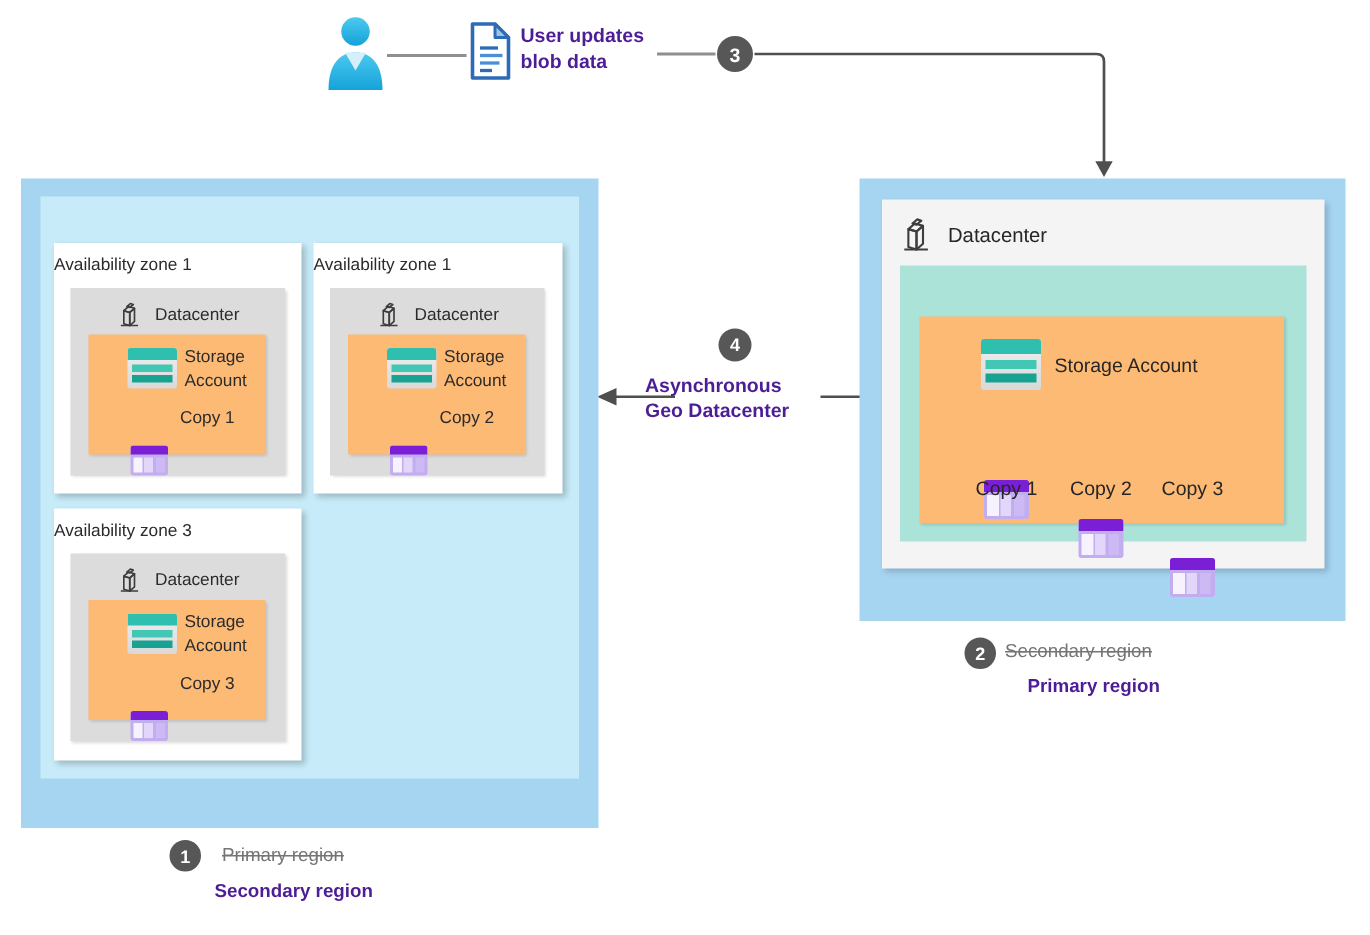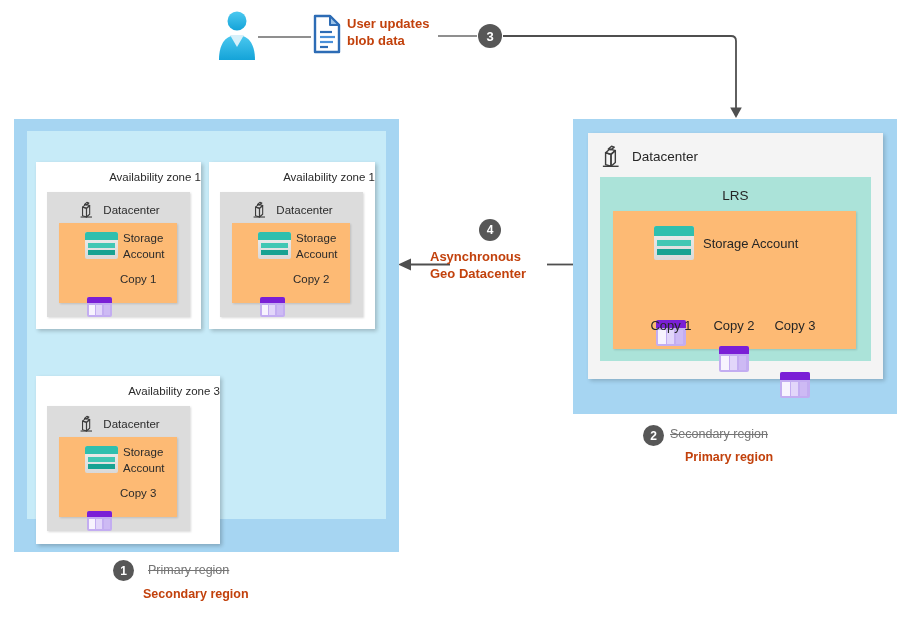--- a/index.html
+++ b/index.html
@@ -8,25 +8,25 @@
   .abs{position:absolute;}
   .region{background:var(--region-fill,#a6d5f2);}
   .zrs-inner{background:var(--zrs-inner-fill,#c7ebf8);}
   .lrs-box{background:var(--lrs-fill,#abe3d9);}
   .dc-box{background:var(--datacenter-box-fill,#f4f4f4);box-shadow:2px 2px 4px rgba(0,0,0,.18);}
   .card{background:#fff;box-shadow:2px 2px 4px rgba(0,0,0,.22);}
   .graybox{background:var(--zone-datacenter-fill,#dcdcdc);box-shadow:1px 1px 2px rgba(0,0,0,.15);}
   .whitebox{background:#fdba74;box-shadow:1px 1px 2px rgba(0,0,0,.14);}
   .badge{border-radius:50%;background:var(--badge-gray,#575757);color:#fff;font-weight:bold;
          display:flex;align-items:center;justify-content:center;}
-  .title-sm{font-size:11.5px;color:#2b2b2b;text-align:right;}
+  .title-sm{font-size:11.5px;color:#2b2b2b;text-align:left;}
   .title-md{font-size:13.5px;color:#262626;text-align:center;}
   .lbl{font-size:11.5px;color:#2b2b2b;}
   .lbl-md{font-size:13px;color:#262626;}
-  .bold-lbl{font-weight:bold;color:#c2410c;}
+  .bold-lbl{font-weight:bold;color:#4c1d95;}
   .strike{text-decoration:line-through;color:#757575;}
   .dc-row{display:flex;align-items:center;justify-content:center;gap:7px;}
   
   .sa-icon{position:relative;background:linear-gradient(#efefef,#d9d9d9);border-radius:2px;overflow:hidden;}
   .sa-top{position:absolute;top:0;left:0;right:0;height:29%;background:var(--storage-teal,#2fbfae);}
   .sa-b1{position:absolute;left:8%;right:8%;top:41%;height:17%;background:#41c7b4;}
   .sa-b2{position:absolute;left:8%;right:8%;top:67%;height:17%;background:#17a292;}
   
   .cp-icon{position:relative;background:#c3adf1;border-radius:2px;overflow:hidden;}
   .cp-top{position:absolute;top:0;left:0;right:0;height:30%;background:var(--copy-purple,#7a1fd6);}
@@ -137,21 +137,21 @@
               <div class="cp-top"></div>
                 <div class="cp-c1"></div>
                 <div class="cp-c2"></div>
                 <div class="cp-c3"></div>
             </div>
             <div class="abs lbl" style="left:61px;top:50px;">Copy 2</div>
           </div>
         </div>
       </div>
 
-      <div class="abs card" style="left:9px;top:208px;width:184px;height:168px;margin-top:37px;">
+      <div class="abs card" style="left:9px;top:208px;width:165px;height:168px;">
         <div class="abs title-sm" style="left:0;top:9px;width:100%;">Availability zone 3</div>
         <div class="abs graybox" style="left:11px;top:30px;width:143px;height:125px;">
           <div class="dc-row" style="margin-top:8px;">
             <svg width="19" height="19" viewBox="0 0 24 24">
               <g fill="none" stroke="#3d3d3d" stroke-width="1.4" stroke-linejoin="round">
                 <path d="M7 9 L7 20 L12 21.5 L12 10.5 Z"></path>
                 <path d="M7 9 L11 5.5 L16 7 L12 10.5 Z"></path>
                 <path d="M12 10.5 L16 7 L16 18 L12 21.5 Z"></path>
                 <path d="M9.5 5.5 L12.5 3 L15 3.8 L12 6.3 Z"></path>
                 <path d="M4.5 21.5 L19 21.5"></path>
@@ -196,21 +196,20 @@
           <path d="M7 9 L7 20 L12 21.5 L12 10.5 Z"></path>
           <path d="M7 9 L11 5.5 L16 7 L12 10.5 Z"></path>
           <path d="M12 10.5 L16 7 L16 18 L12 21.5 Z"></path>
           <path d="M9.5 5.5 L12.5 3 L15 3.8 L12 6.3 Z"></path>
           <path d="M4.5 21.5 L19 21.5"></path>
         </g>
       </svg>
       <div class="abs lbl-md" style="left:44px;top:16px;font-size:13.5px;">Datacenter</div>
 
       <div class="abs lrs-box" style="left:12px;top:44px;width:271px;height:184px;">
-        <div class="abs title-md" style="left:0;top:11px;width:100%;">LRS</div>
         <div class="abs whitebox" style="left:13px;top:34px;width:243px;height:138px;">
           <div class="abs sa-icon" style="left:41px;top:15px;width:40px;height:34px;">
             <div class="sa-top"></div>
               <div class="sa-b1"></div>
               <div class="sa-b2"></div>
           </div>
           <div class="abs lbl-md" style="left:90px;top:25px;">Storage Account</div>
 
           <div class="abs cp-icon" style="left:43px;top:75px;width:30px;height:26px;">
             <div class="cp-top"></div>

